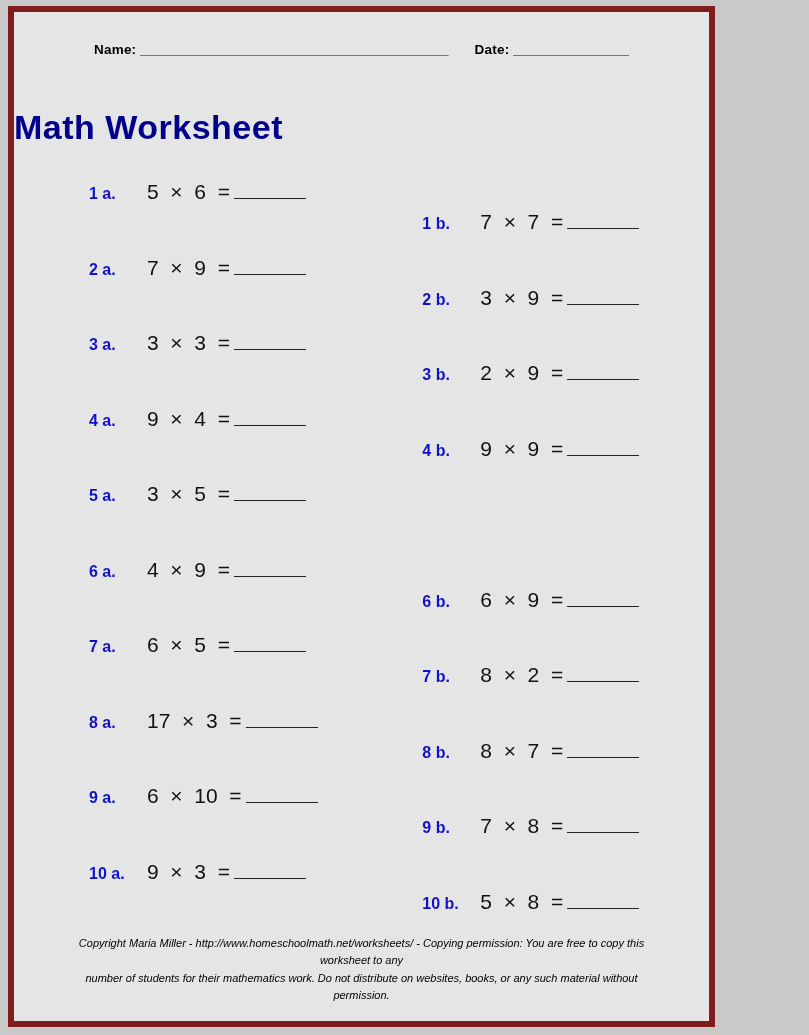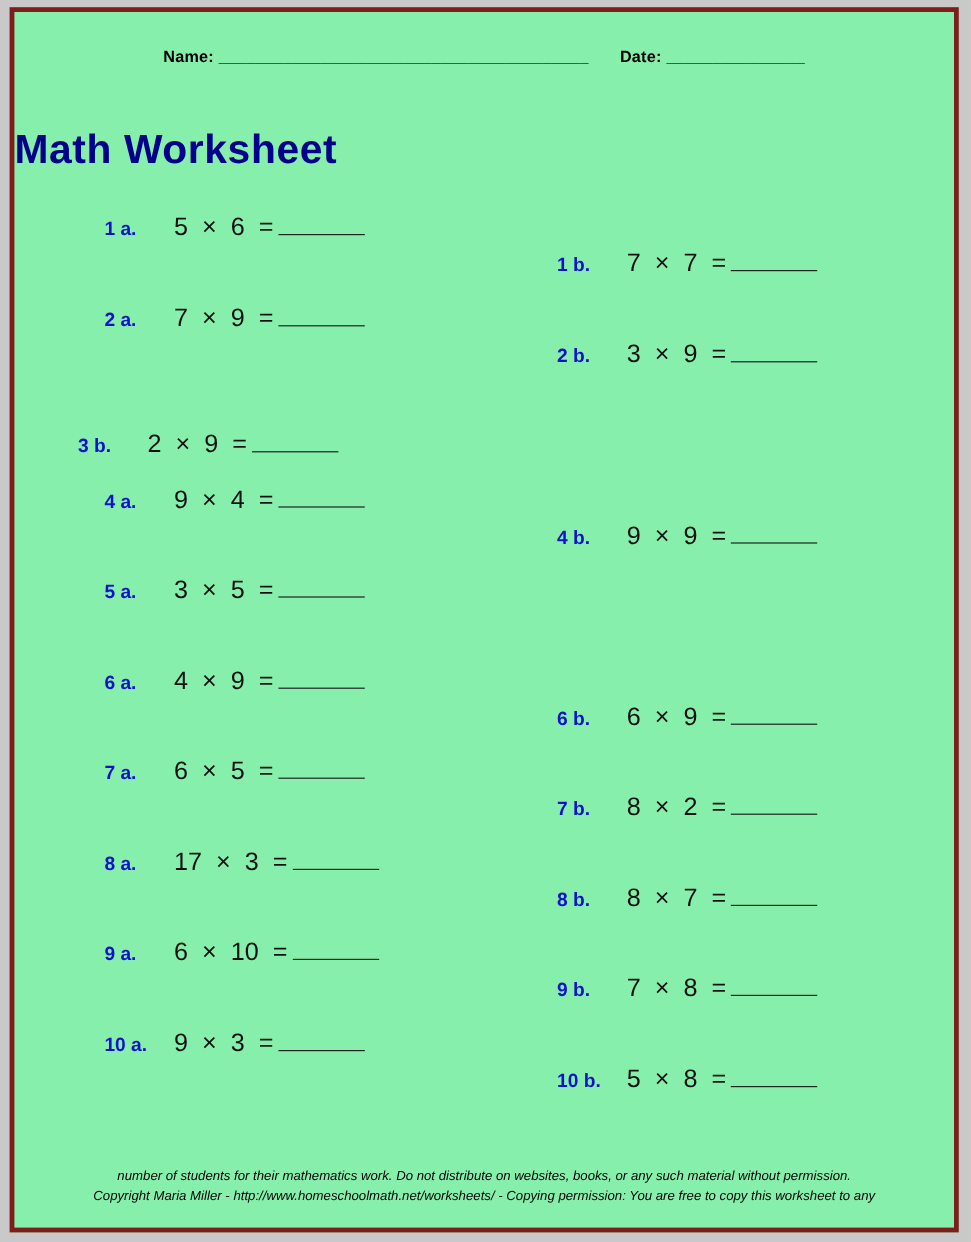--- a/index.html
+++ b/index.html
@@ -10,24 +10,24 @@
   body {
     width: 809px;
     height: 1035px;
     font-family: "Liberation Sans", sans-serif;
     overflow: hidden;
   }
   .page {
     position: absolute;
     left: 8px;
     top: 6px;
-    width: 791px;
+    width: 707px;
     height: 1021px;
-    background: #86efac;
-    border: 4px solid #7f1d1d;
+    background: #e5e5e5;
+    border: 6px solid #7f1d1d;
     box-sizing: border-box;
   }
   .header-line {
     position: absolute;
     left: 0;
     top: 30px;
     width: 100%;
     text-align: center;
     font-size: 13.5px;
     font-weight: bold;
@@ -149,20 +149,25 @@
         <span class="blank"></span>
       </div>
       <div class="cell right">
         <span class="label">2 b.</span>
         <span class="expr">3  ×  9  =</span>
         <span class="blank"></span>
       </div>
     </div>
 
     <div class="prow">
+      <div class="cell left">
+        <span class="label">3 a.</span>
+        <span class="expr">3  ×  3  =</span>
+        <span class="blank"></span>
+      </div>
       <div class="cell right">
         <span class="label">3 b.</span>
         <span class="expr">2  ×  9  =</span>
         <span class="blank"></span>
       </div>
     </div>
 
     <div class="prow">
       <div class="cell left">
         <span class="label">4 a.</span>
@@ -245,17 +250,17 @@
       <div class="cell right">
         <span class="label">10 b.</span>
         <span class="expr">5  ×  8  =</span>
         <span class="blank"></span>
       </div>
     </div>
 
   </div>
 
   <div class="footer">
+    <div>Copyright Maria Miller - http://www.homeschoolmath.net/worksheets/ - Copying permission: You are free to copy this worksheet to any</div>
     <div>number of students for their mathematics work. Do not distribute on websites, books, or any such material without permission.</div>
-    <div>Copyright Maria Miller - http://www.homeschoolmath.net/worksheets/ - Copying permission: You are free to copy this worksheet to any</div>
   </div>
 
 </div>
 
 </body></html>

